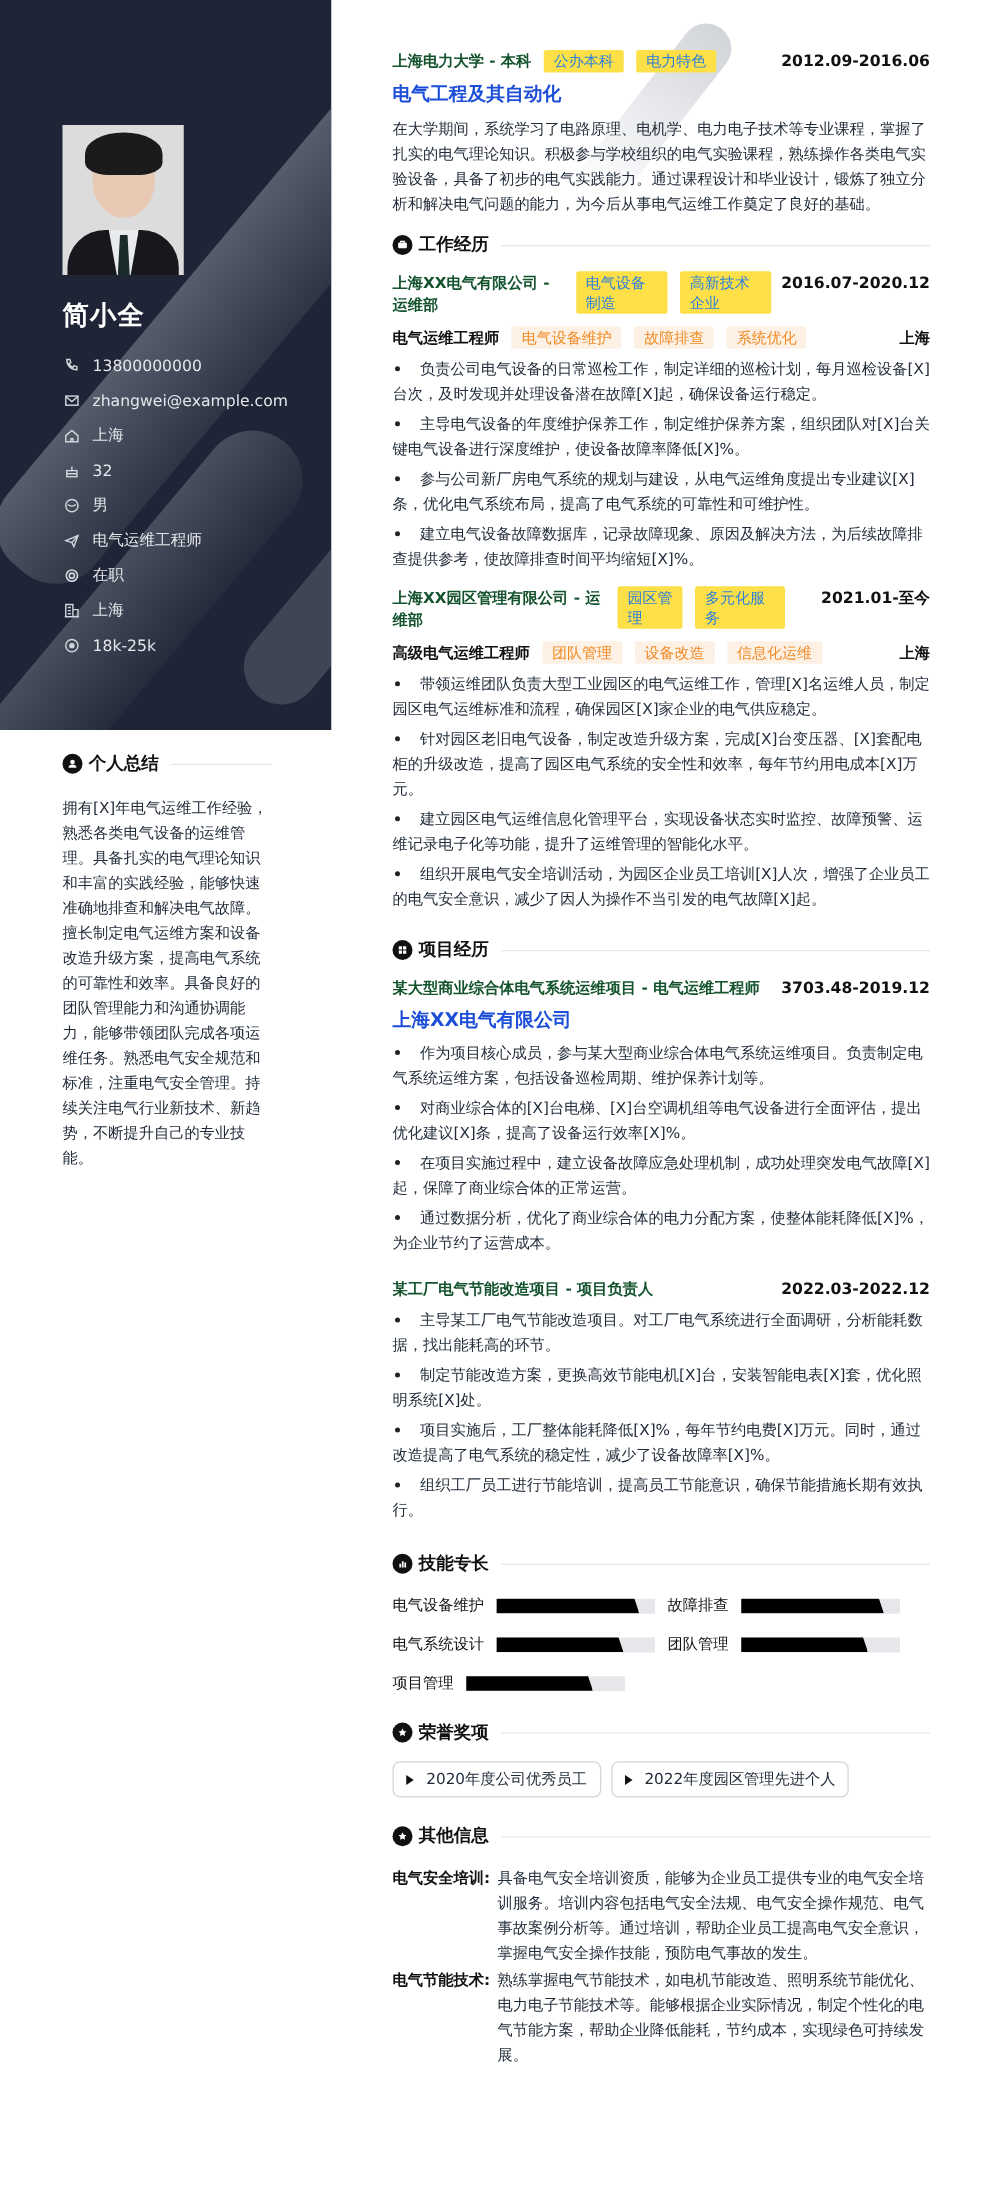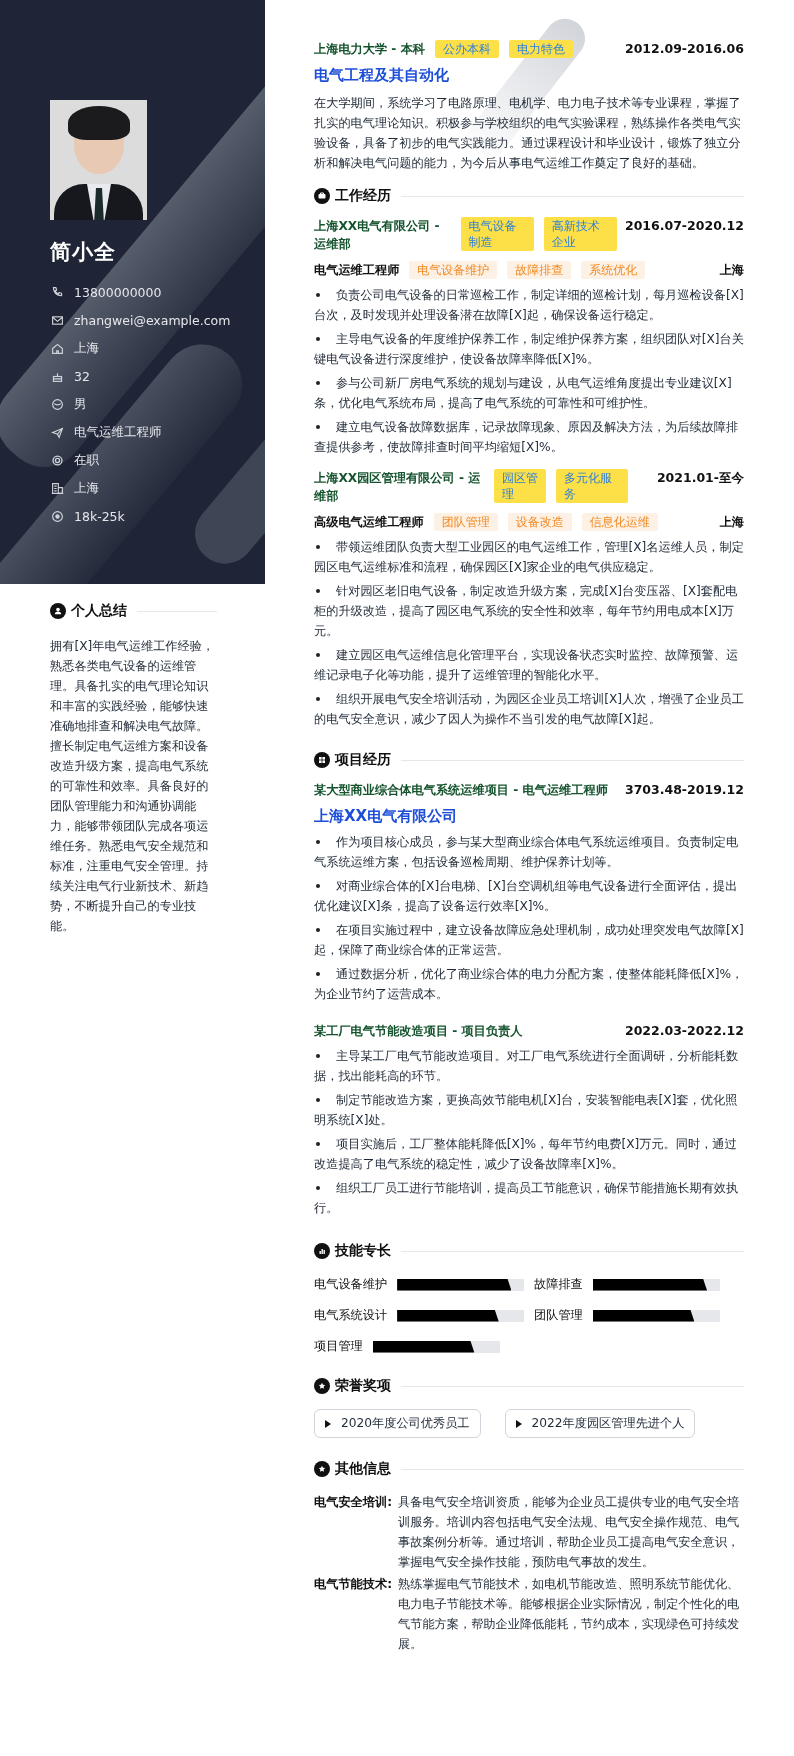--- a/index.html
+++ b/index.html
@@ -58,21 +58,21 @@
   ul.bul { list-style: none; margin-top: 6px; }
   ul.bul li { position: relative; font-size: 12.2px; line-height: 20px; color: #1f2937; text-indent: 22px; margin-bottom: 4px; }
   ul.bul li::before { content: ""; position: absolute; left: 2px; top: 8px; width: 4px; height: 4px; background: #222; border-radius: 50%; }
 
   .skills { display: grid; grid-template-columns: 220px 210px; row-gap: 14px; }
   .skill { display: flex; align-items: center; }
   .skill .lbl { font-size: 12.2px; color: #111; white-space: nowrap; margin-right: 10px; }
   .skill .track { width: 127px; height: 12px; background: #e5e7eb; position: relative; }
   .skill .fill { position: absolute; left: 0; top: 0; height: 12px; background: #000; clip-path: polygon(0 0, calc(100% - 4px) 0, 100% 100%, 0 100%); }
 
-  .awards { display: flex; gap: 24px; }
+  .awards { display: flex; gap: 8px; }
   .award { display: inline-flex; align-items: center; border: 1px solid #d1d5db; border-radius: 6px; padding: 5px 10px; font-size: 12.2px; color: #1f2937; }
   .award .tri { width: 0; height: 0; border-left: 6px solid #111; border-top: 4px solid transparent; border-bottom: 4px solid transparent; margin-right: 10px; }
 
   .other { margin-top: 4px; }
   .other-row { display: flex; margin-bottom: 2px; }
   .other-row .k { font-size: 12.2px; font-weight: bold; color: #111; width: 84px; flex: none; line-height: 20px; }
   .other-row .v { font-size: 12.2px; color: #1f2937; line-height: 20px; }
 
   .deco-pill { position: absolute; left: 505px; top: 5px; width: 40px; height: 170px; border-radius: 24px; transform: rotate(38deg); background: linear-gradient(180deg, rgba(190,194,202,0.7), rgba(255,255,255,0)); pointer-events: none; }
 </style>

